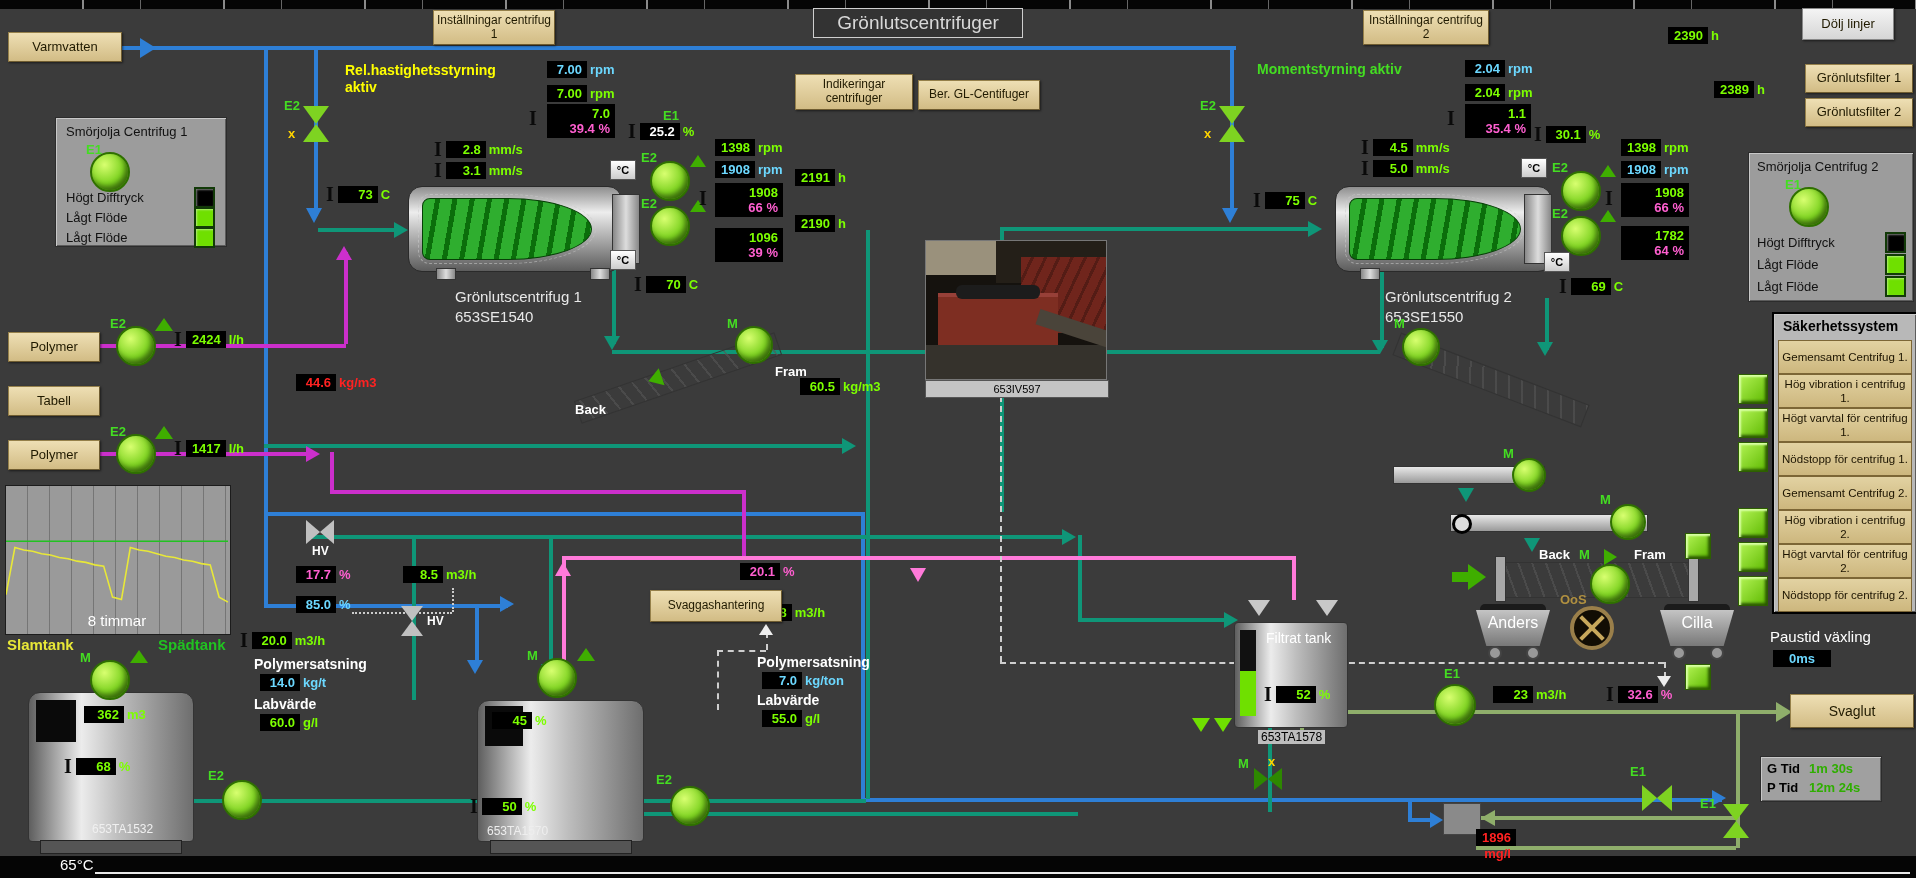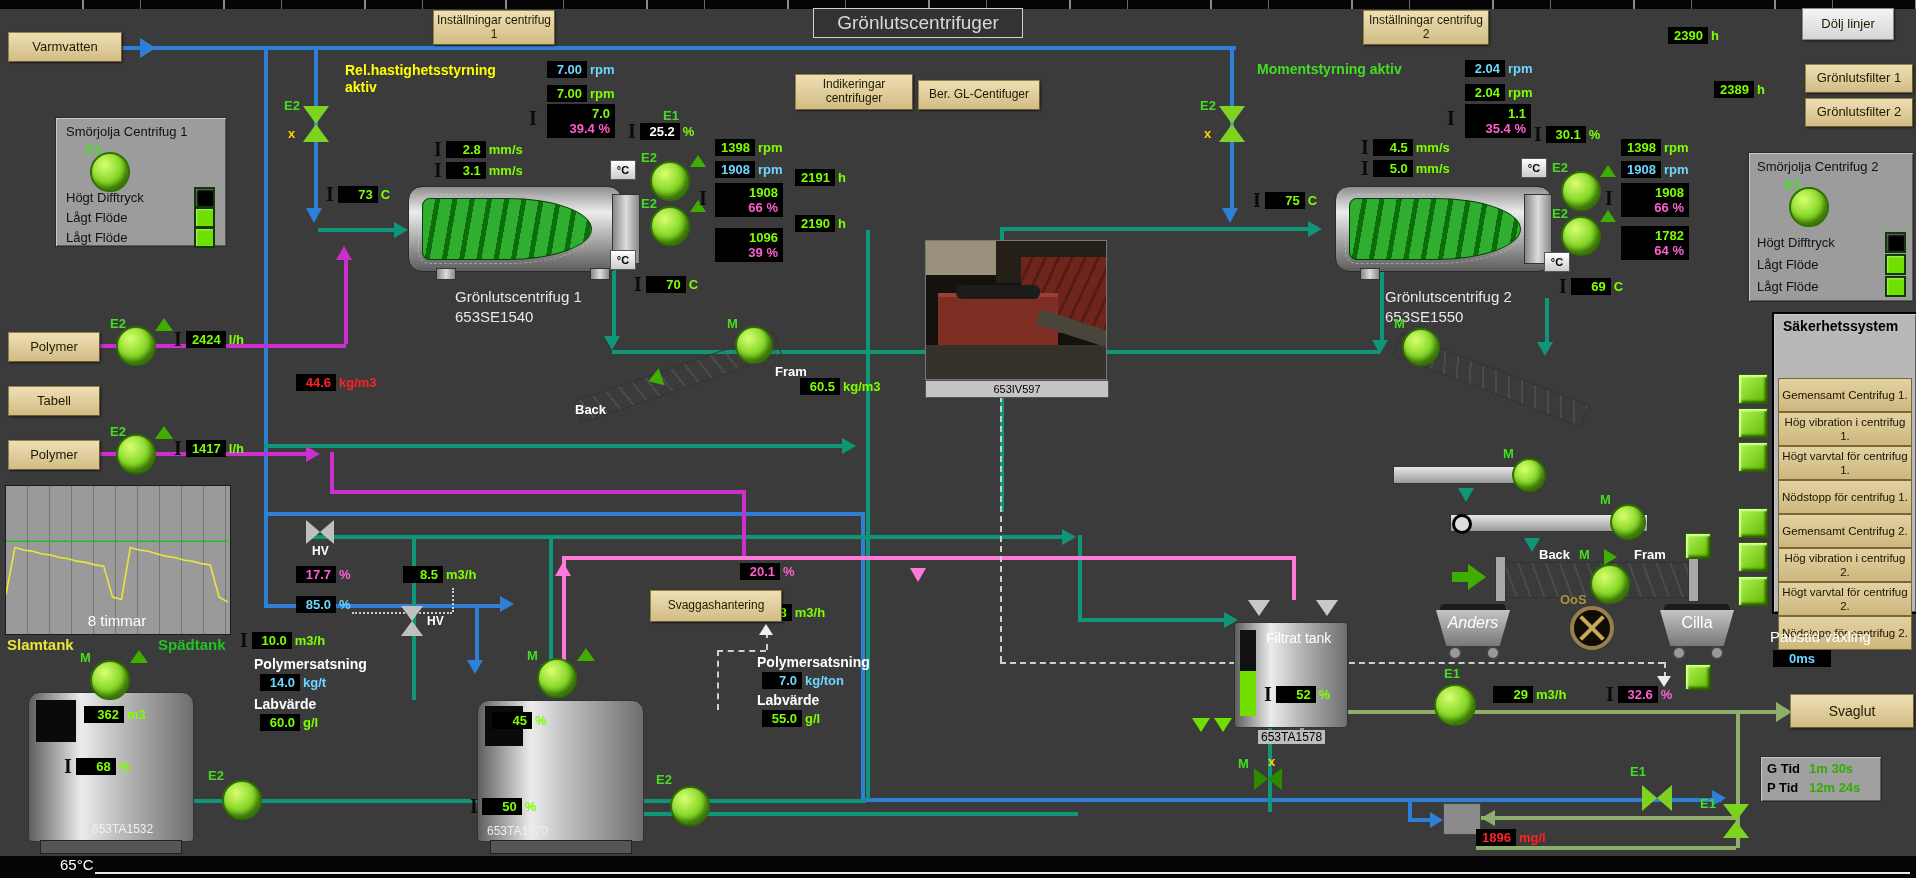--- a/index.html
+++ b/index.html
@@ -46,21 +46,21 @@
         background-image:repeating-linear-gradient(70deg,transparent 0 11px,#55555599 11px 13px);z-index:5;}
   .belt{position:absolute;background:linear-gradient(#e8e8e8,#9a9a9a);border:1px solid #333;z-index:5;}
   .tinytext{position:absolute;color:#eee;font-size:12px;z-index:7;white-space:nowrap;}
   .cart{position:absolute;z-index:6;}
   .cartbody{position:absolute;background:linear-gradient(#c4c4c4,#787878);clip-path:polygon(0 0,100% 0,86% 100%,14% 100%);width:74px;height:36px;}
   .cartload{position:absolute;background:#1b1b1b;border-radius:5px;width:66px;height:11px;left:4px;top:-6px;}
   .wheel{position:absolute;width:10px;height:10px;border-radius:50%;background:#999;border:2px solid #444;}
   .degc{position:absolute;background:linear-gradient(#fff,#ccc);border:1px solid #555;color:#000;font-size:11px;font-weight:bold;
         display:flex;align-items:center;justify-content:center;z-index:7;cursor:pointer;width:24px;height:18px;}
   .safety-item{background:linear-gradient(#e2d2a2,#cdb77e);border:1px solid #7c6636;color:#1c1400;font-size:11.5px;line-height:1.25;
-               display:flex;align-items:center;justify-content:center;text-align:center;cursor:pointer;margin-top:38px;}
+               display:flex;align-items:center;justify-content:center;text-align:center;cursor:pointer;}
 </style>
 </head>
 <body>
 
 <div id="screen">
 
   <div class="abs" style="left:0;top:0;width:1916px;height:9px;background:repeating-linear-gradient(90deg,#050505 0 82px,#8a8a8a 82px 84px,#050505 84px 140px,#666 140px 141px);"></div>
   <div class="abs" style="left:0;top:856px;width:1916px;height:22px;background:#050505;"></div>
   <div class="abs" style="left:95px;top:872px;width:1815px;height:2px;background:#e8e8e8;"></div>
 
@@ -376,21 +376,21 @@
   <div class="lbl" style="left:1634px;top:547px;color:#fff;font-size:13px;">Fram</div>
   <div class="pump" style="left:1590px;top:564px;width:36px;height:36px;"></div>
   <div class="abs" style="left:1452px;top:572px;width:16px;height:10px;background:#3fae00;z-index:6;"></div>
   <div class="tri" style="left:1468px;top:564px;border-width:13px 0 13px 18px;border-color:transparent transparent transparent #3fae00;"></div>
 
   <div class="lbl" style="left:1560px;top:592px;color:#b09040;font-size:13px;">OoS</div>
   <div class="abs" style="left:1570px;top:606px;width:36px;height:36px;border-radius:50%;border:4px solid #9a7f4a;background:#120d04;z-index:6;">
     <div class="abs" style="left:16px;top:2px;width:4px;height:32px;background:#c8a85c;transform:rotate(45deg);"></div>
     <div class="abs" style="left:16px;top:2px;width:4px;height:32px;background:#c8a85c;transform:rotate(-45deg);"></div>
   </div>
-  <div class="cart" style="left:1436px;top:610px;width:74px;height:48px;font-style:italic;">
+  <div class="cart" style="left:1476px;top:610px;width:74px;height:48px;">
     <div class="cartload"></div>
       <div class="cartbody"></div>
     <div class="abs" style="left:0;top:4px;width:74px;text-align:center;color:#fff;font-size:16px;z-index:2;">Anders</div>
     <div class="wheel" style="left:12px;top:36px;"></div>
       <div class="wheel" style="left:50px;top:36px;"></div>
   </div>
   <div class="cart" style="left:1660px;top:610px;width:74px;height:48px;">
     <div class="cartload"></div>
       <div class="cartbody"></div>
     <div class="abs" style="left:0;top:4px;width:74px;text-align:center;color:#fff;font-size:16px;z-index:2;">Cilla</div>
@@ -468,21 +468,21 @@
       <span class="u g">%</span>
     </div>
   <div class="plinth" style="left:40px;top:840px;width:140px;height:12px;"></div>
   <div class="tinytext" style="left:62px;top:822px;color:#f0f0f0;margin-left:30px;">653TA1532</div>
   <div class="lbl" style="left:60px;top:856px;color:#fff;font-size:15px;font-weight:normal;z-index:9;">65°C</div>
   <div class="lbl lblg" style="left:208px;top:768px;">E2</div>
   <div class="pump" style="left:222px;top:780px;width:36px;height:36px;"></div>
 
   <div class="val" style="left:240px;top:630px;">
       <span class="ii">I</span>
-      <span class="box g">10.0</span>
+      <span class="box g">20.0</span>
       <span class="u g">m3/h</span>
     </div>
   <div class="lbl" style="left:254px;top:656px;color:#fff;font-size:14px;">Polymersatsning</div>
   <div class="val" style="left:260px;top:674px;">
       <span class="box cy">14.0</span>
       <span class="u cy">kg/t</span>
     </div>
   <div class="lbl" style="left:254px;top:696px;color:#fff;font-size:14px;">Labvärde</div>
   <div class="val" style="left:260px;top:714px;">
       <span class="box g">60.0</span>
@@ -585,21 +585,21 @@
   <div class="lbl lblg" style="left:1238px;top:756px;">M</div>
   <div class="lbl lbly" style="left:1268px;top:754px;">x</div>
   <div class="valve" style="left:1254px;top:768px;width:28px;height:22px;">
     <div class="tri" style="left:0;top:0;border-width:11px 0 11px 14px;border-color:transparent transparent transparent #2d8800;"></div>
     <div class="tri" style="right:0;top:0;border-width:11px 14px 11px 0;border-color:transparent #2d8800 transparent transparent;"></div>
   </div>
 
   <div class="lbl lblg" style="left:1444px;top:666px;">E1</div>
   <div class="pump" style="left:1434px;top:684px;width:38px;height:38px;"></div>
   <div class="val" style="left:1493px;top:686px;">
-      <span class="box g">29</span>
+      <span class="box g">23</span>
       <span class="u g">m3/h</span>
     </div>
   <div class="val" style="left:1606px;top:684px;">
       <span class="ii">I</span>
       <span class="box pk">32.6</span>
       <span class="u pk">%</span>
     </div>
 
   <div class="lbl" style="left:1770px;top:628px;color:#fff;font-size:15px;font-weight:normal;">Paustid växling</div>
   <div class="val" style="left:1773px;top:650px;">
@@ -616,18 +616,18 @@
   <div class="valve" style="left:1642px;top:785px;width:30px;height:26px;">
     <div class="tri" style="left:0;top:0;border-width:13px 0 13px 15px;border-color:transparent transparent transparent #7ed321;"></div>
     <div class="tri" style="right:0;top:0;border-width:13px 15px 13px 0;border-color:transparent #7ed321 transparent transparent;"></div>
   </div>
   <div class="lbl lblg" style="left:1700px;top:796px;">E1</div>
   <div class="valve" style="left:1723px;top:804px;width:26px;height:34px;">
     <div class="tri" style="left:0;top:0;border-width:17px 13px 0 13px;border-color:#7ed321 transparent transparent transparent;"></div>
     <div class="tri" style="left:0;bottom:0;border-width:0 13px 17px 13px;border-color:transparent transparent #7ed321 transparent;"></div>
   </div>
   <div class="abs" style="left:1443px;top:803px;width:36px;height:30px;background:#8a8a8a;border:1px solid #444;z-index:5;"></div>
-  <div class="val" style="left:1476px;top:829px;">
+  <div class="val" style="left:1476px;top:829px;flex-direction:column;">
       <span class="box rd">1896</span>
       <span class="u rd">mg/l</span>
     </div>
 
 </div>
 
 </body></html>

